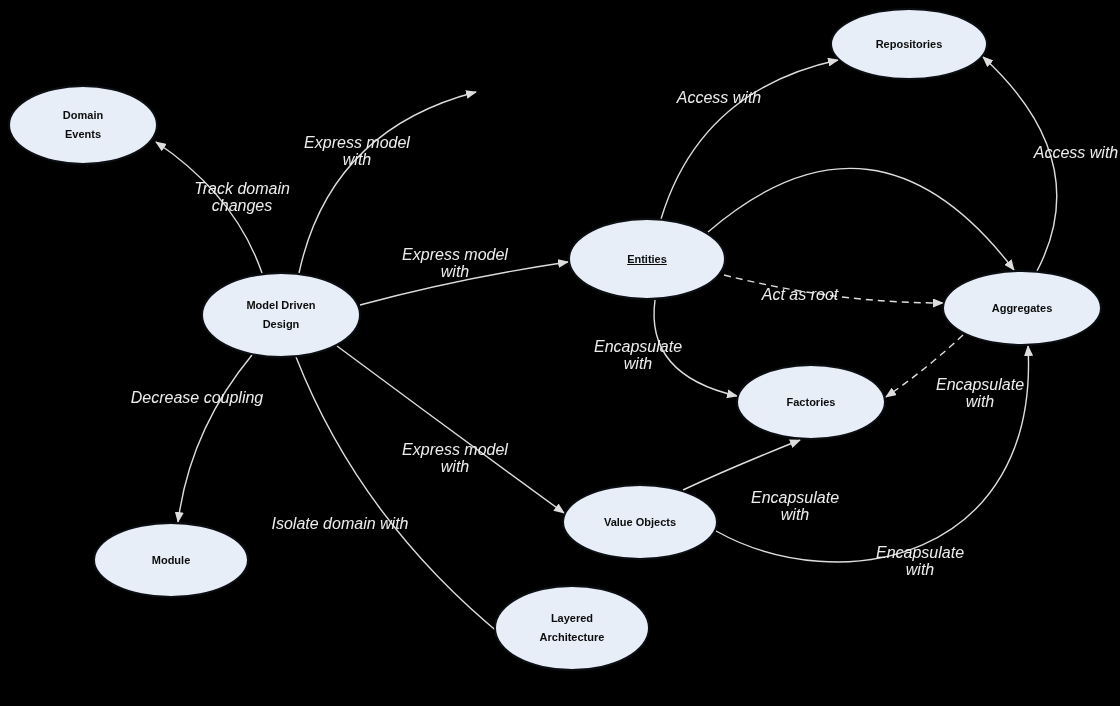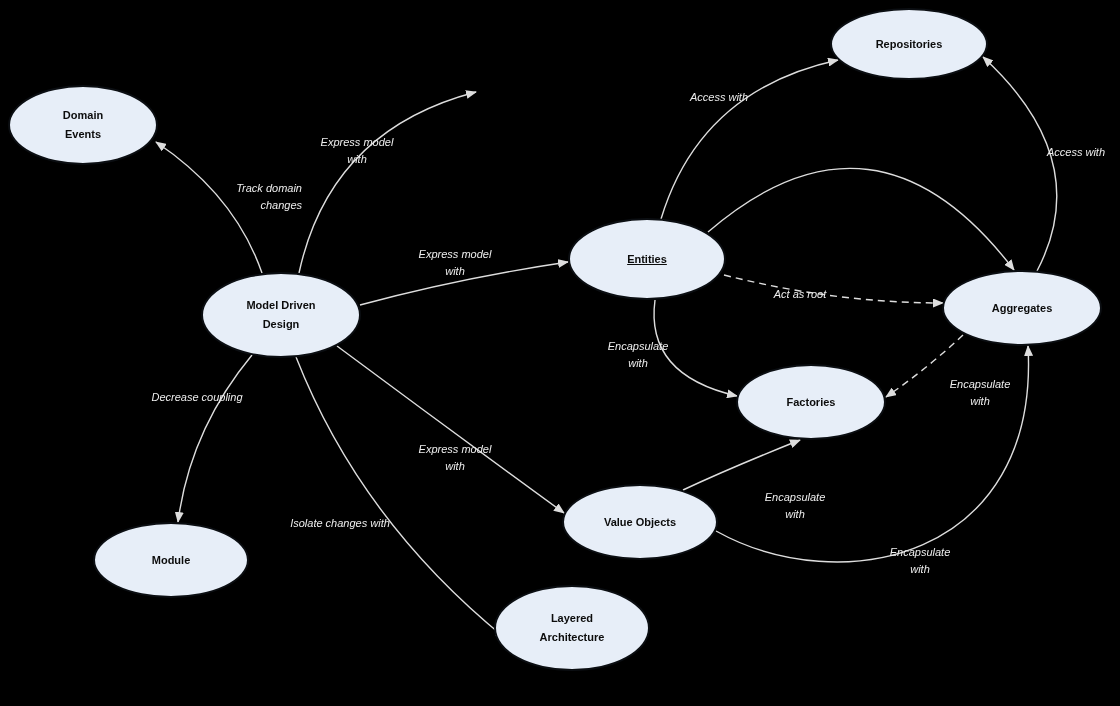--- a/index.html
+++ b/index.html
@@ -25,21 +25,21 @@
     position:absolute;border-radius:50%;
     background:var(--node-fill);
     border:2px solid var(--node-border);
     display:flex;align-items:center;justify-content:center;
     text-align:center;font-weight:bold;font-size:11px;line-height:19px;
     color:var(--node-text);white-space:pre-line;
     box-sizing:border-box;
   }
   .edge-label{
     position:absolute;text-align:center;
-    font-style:italic;font-size:11px;line-height:17px;
+    font-style:italic;font-size:16px;line-height:17px;
     color:var(--edge-label);white-space:pre-line;
   }
 </style>
 </head>
 <body>
 
 <div class="stage">
 
   <svg class="edges" width="1120" height="706" viewBox="0 0 1120 706" xmlns="http://www.w3.org/2000/svg">
     <defs>
@@ -69,30 +69,30 @@
   <div class="node" style="left:568px;top:218px;width:158px;height:82px;text-decoration:underline;">Entities</div>
   <div class="node" style="left:201px;top:272px;width:160px;height:86px;">Model Driven
 Design</div>
   <div class="node" style="left:942px;top:270px;width:160px;height:76px;">Aggregates</div>
   <div class="node" style="left:736px;top:364px;width:150px;height:76px;">Factories</div>
   <div class="node" style="left:93px;top:522px;width:156px;height:76px;">Module</div>
   <div class="node" style="left:562px;top:484px;width:156px;height:76px;">Value Objects</div>
   <div class="node" style="left:494px;top:585px;width:156px;height:86px;">Layered
 Architecture</div>
 
-  <div class="edge-label" style="left:182px;top:180px;width:120px;text-align:right;">Track domain
+  <div class="edge-label" style="left:182px;top:180px;width:120px;">Track domain
 changes</div>
   <div class="edge-label" style="left:297px;top:134px;width:120px;">Express model
 with</div>
   <div class="edge-label" style="left:395px;top:246px;width:120px;">Express model
 with</div>
   <div class="edge-label" style="left:395px;top:441px;width:120px;">Express model
 with</div>
   <div class="edge-label" style="left:122px;top:389px;width:150px;">Decrease coupling</div>
-  <div class="edge-label" style="left:255px;top:515px;width:170px;">Isolate changes with</div>
+  <div class="edge-label" style="left:255px;top:515px;width:170px;">Isolate domain with</div>
   <div class="edge-label" style="left:664px;top:89px;width:110px;">Access with</div>
   <div class="edge-label" style="left:1026px;top:144px;width:100px;">Access with</div>
   <div class="edge-label" style="left:745px;top:286px;width:110px;">Act as root</div>
   <div class="edge-label" style="left:583px;top:338px;width:110px;">Encapsulate
 with</div>
   <div class="edge-label" style="left:925px;top:376px;width:110px;">Encapsulate
 with</div>
   <div class="edge-label" style="left:740px;top:489px;width:110px;">Encapsulate
 with</div>
   <div class="edge-label" style="left:865px;top:544px;width:110px;">Encapsulate

